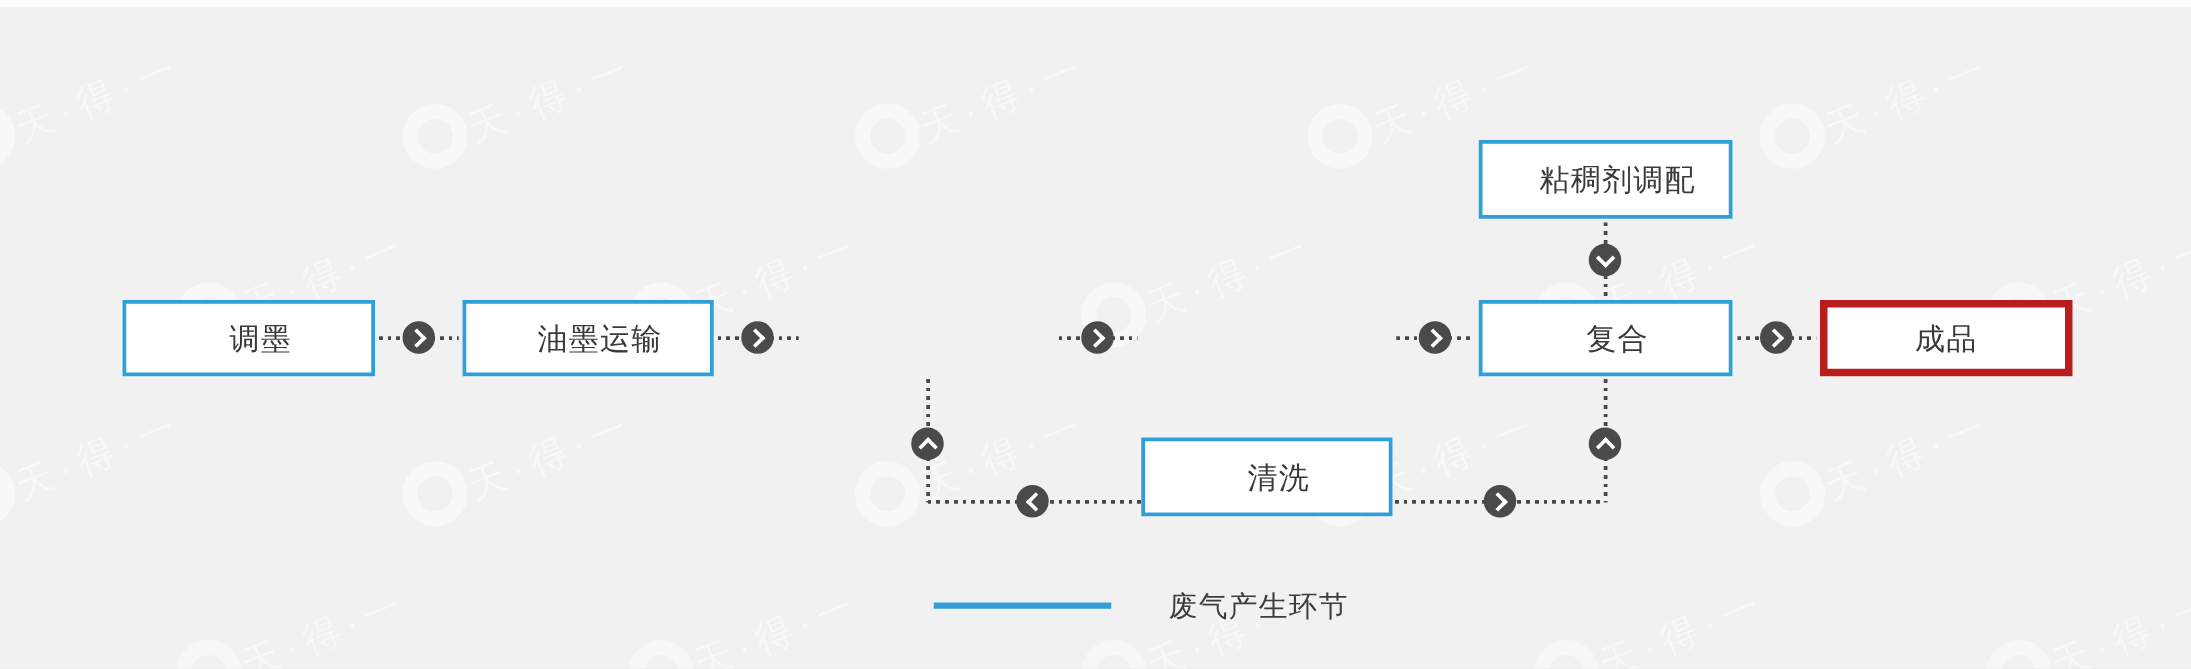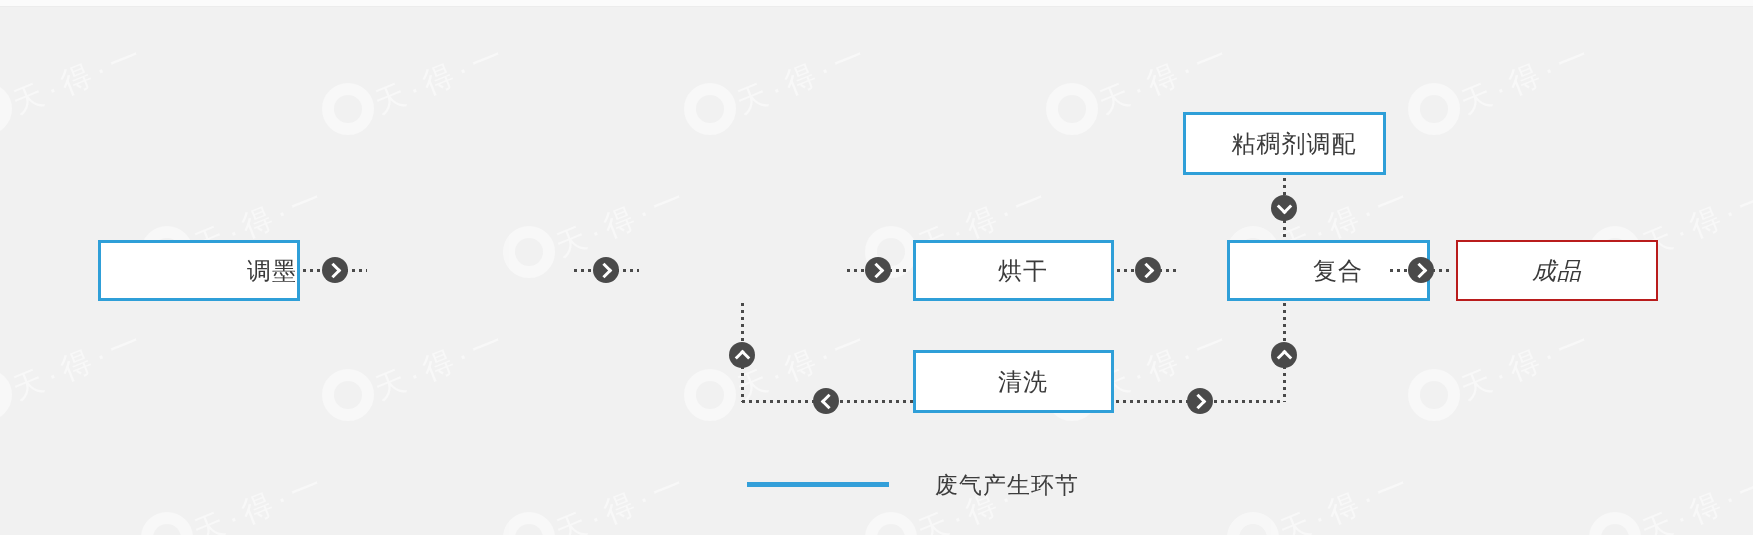--- a/index.html
+++ b/index.html
@@ -30,26 +30,26 @@
     font-size:31px;font-weight:400;letter-spacing:1px;white-space:nowrap;color:#3d3d3d;
   }
 
   
   .node{
     position:absolute;box-sizing:border-box;background:#ffffff;
     display:flex;align-items:center;justify-content:center;
     font-size:24px;color:#3a3a3a;letter-spacing:1px;
   }
   .node.gas{border:3px solid #2f9fd8;padding-left:19px;}
-  .node.plain{border:2px solid #b91c1c;font-style:italic;}
-  .n-tiaomo   {left:98px;  top:240px; width:202px; height:61px;justify-content:flex-end;}
+  .node.plain{border:6px solid #b91c1c;}
+  .n-tiaomo   {left:98px;  top:240px; width:202px; height:61px;}
   .n-yunshu   {left:370px; top:240px; width:201px; height:61px;}
   .n-yinshua  {left:642px; top:240px; width:202px; height:61px;}
   .n-honggan  {left:913px; top:240px; width:201px; height:61px;}
-  .n-fuhe     {left:1183px;top:240px; width:203px; height:61px;margin-left:44px;}
+  .n-fuhe     {left:1183px;top:240px; width:203px; height:61px;}
   .n-chengpin {left:1456px;top:240px; width:202px; height:61px;}
   .n-nianchou {left:1183px;top:112px; width:203px; height:63px;}
   .n-qingxi   {left:913px; top:350px; width:201px; height:63px;}
 
   
   .dot-h{position:absolute;height:3px;
     background-image:repeating-linear-gradient(to right,#4a4a4a 0,#4a4a4a 3px,transparent 3px,transparent 7px);}
   .dot-v{position:absolute;width:3px;
     background-image:repeating-linear-gradient(to bottom,#4a4a4a 0,#4a4a4a 3px,transparent 3px,transparent 7px);}
 
@@ -174,22 +174,22 @@
       <div class="wm" style="left: 1589px; top: 484px;">
         <span class="wm-ring"></span>
         <span class="wm-text">天·得·一</span>
       </div>
     </div>
 
 
   <div class="node gas n-tiaomo">
     <span>调墨</span>
   </div>
-  <div class="node gas n-honggan">
-    <span>烘干</span>
+  <div class="node gas n-yunshu">
+    <span>油墨运输</span>
   </div>
   <div class="node gas n-fuhe">
     <span>复合</span>
   </div>
   <div class="node plain n-chengpin">
     <span>成品</span>
   </div>
 
   <div class="node gas n-nianchou">
     <span>粘稠剂调配</span>

